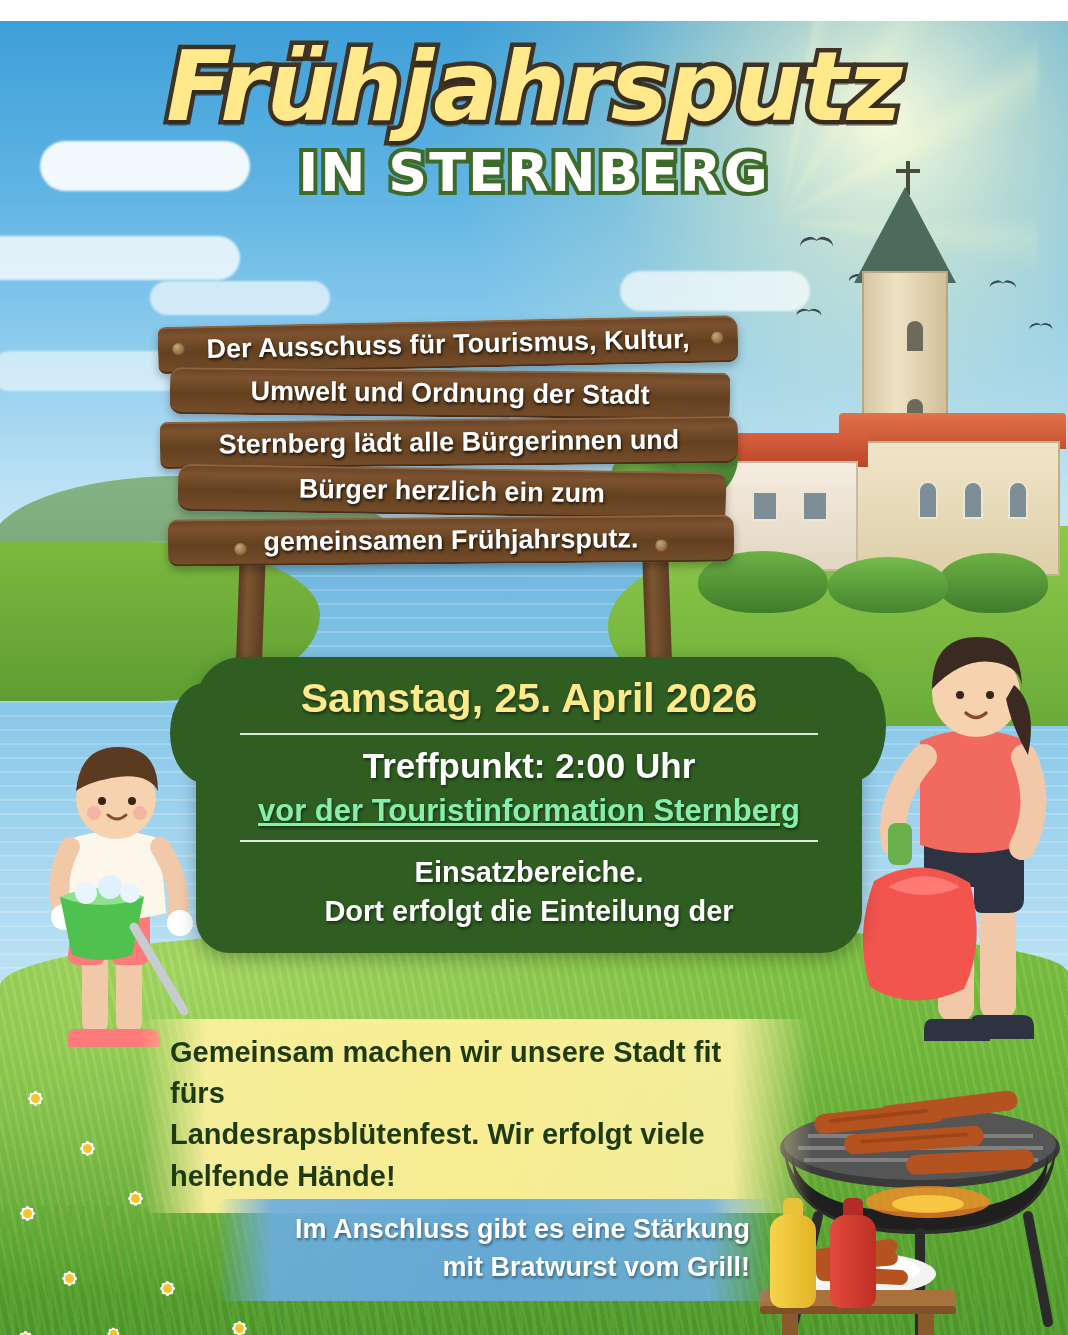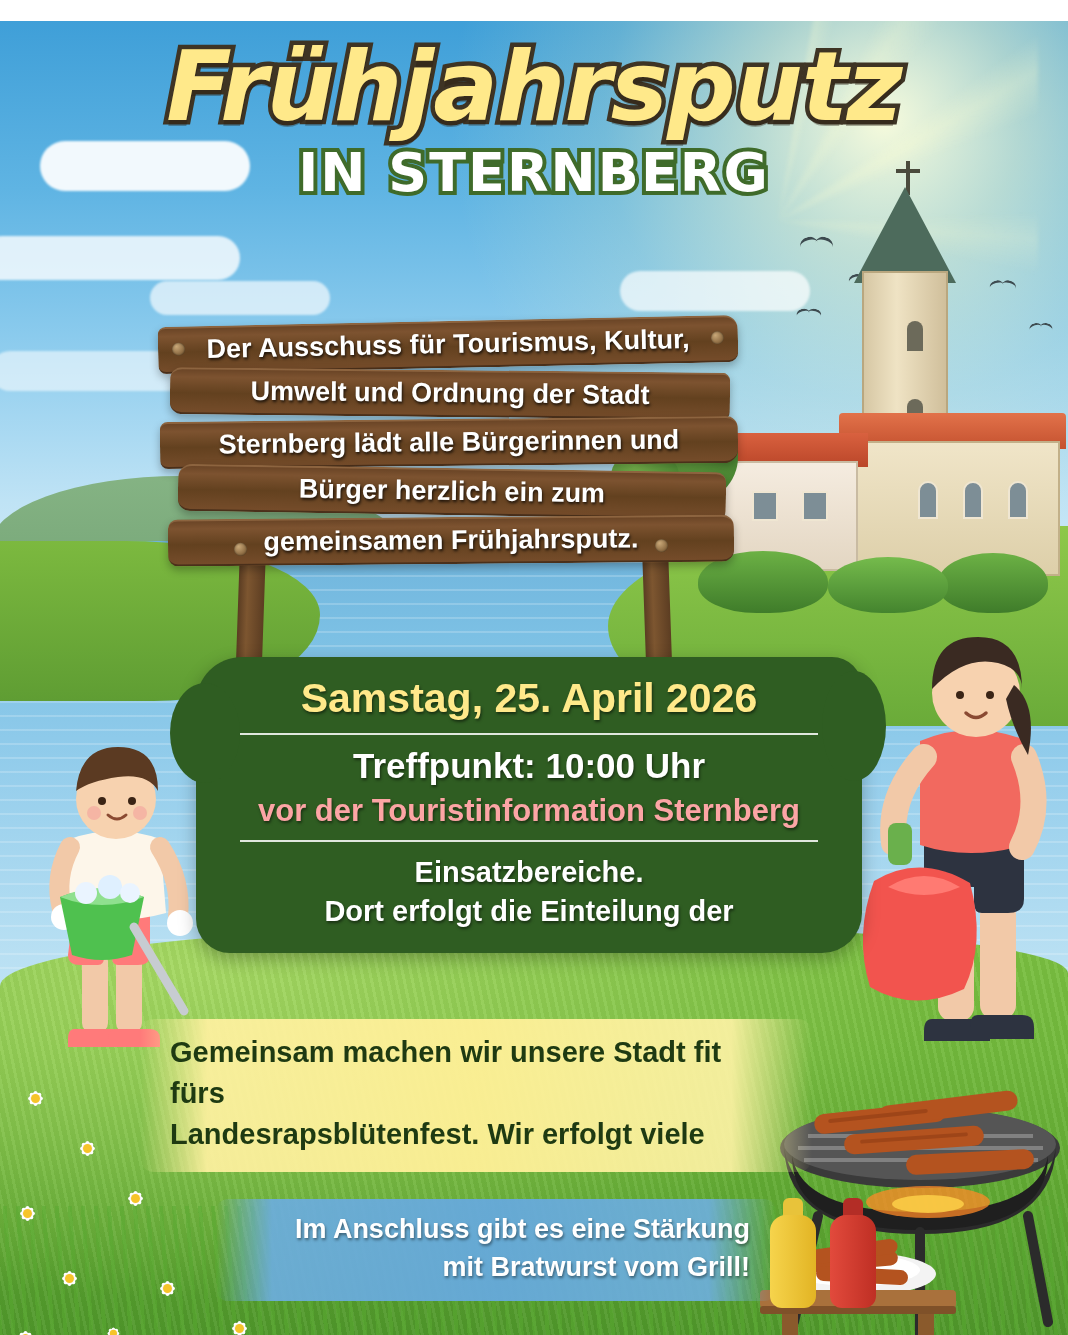--- a/index.html
+++ b/index.html
@@ -234,21 +234,21 @@
     content: ""; position: absolute; right: -24px; top: 14px; width: 64px; height: 110px;
     background: #2f5d22; border-radius: 50%;
     z-index: -1;
   }
   .date-line {
     font-size: 41px; font-weight: 700; color: #ffe98a;
     text-shadow: 1px 2px 3px rgba(0,0,0,0.5);
   }
   .hr { height: 2px; background: rgba(255,255,255,0.85); margin: 11px 18px; }
   .time-line { font-size: 35px; font-weight: 700; color: #fff; text-shadow: 1px 2px 3px rgba(0,0,0,0.5); }
-  .place-line { font-size: 31px; font-weight: 700; color: #fca5a5; margin-top: 7px; text-shadow: 1px 2px 3px rgba(0,0,0,0.5); }
+  .place-line { font-size: 31px; font-weight: 700; color: #86efac; margin-top: 7px; text-shadow: 1px 2px 3px rgba(0,0,0,0.5); text-decoration: underline; }
   .note-line { font-size: 29px; font-weight: 700; color: #fff; line-height: 1.35; text-shadow: 1px 2px 3px rgba(0,0,0,0.5); }
 
   
   .yellow-band {
     position: absolute; left: 140px; top: 998px; width: 672px; padding: 13px 30px 16px;
     background: linear-gradient(to right, rgba(255,244,170,0.0) 0%, rgba(255,241,160,0.92) 10%, rgba(255,240,150,0.95) 50%, rgba(255,243,165,0.90) 88%, rgba(255,244,170,0.0) 100%);
     border-radius: 14px;
     text-align: left; z-index: 11;
   }
   .yellow-band p {
@@ -553,30 +553,31 @@
     <div class="plank p5">
       <span>gemeinsamen Frühjahrsputz.</span>
       <span class="screw" style="left:66px; bottom:8px;"></span>
       <span class="screw" style="right:66px; bottom:8px;"></span>
     </div>
   </div>
 
   <div class="green-blob">
     <div class="date-line">Samstag, 25. April 2026</div>
     <div class="hr"></div>
-    <div class="time-line">Treffpunkt: 10:00 Uhr</div>
+    <div class="time-line">Treffpunkt: 2:00 Uhr</div>
     <div class="place-line">vor der Touristinformation Sternberg</div>
     <div class="hr"></div>
     <div class="note-line">Einsatzbereiche.</div>
     <div class="note-line">Dort erfolgt die Einteilung der</div>
   </div>
 
   <div class="yellow-band">
     <p>Gemeinsam machen wir unsere Stadt fit fürs</p>
     <p>Landesrapsblütenfest. Wir erfolgt viele</p>
+    <p>helfende Hände!</p>
   </div>
 
   <div class="blue-band">
     <p>Im Anschluss gibt es eine Stärkung</p>
     <p>mit Bratwurst vom Grill!</p>
   </div>
 
 </div>
 
 </body></html>

